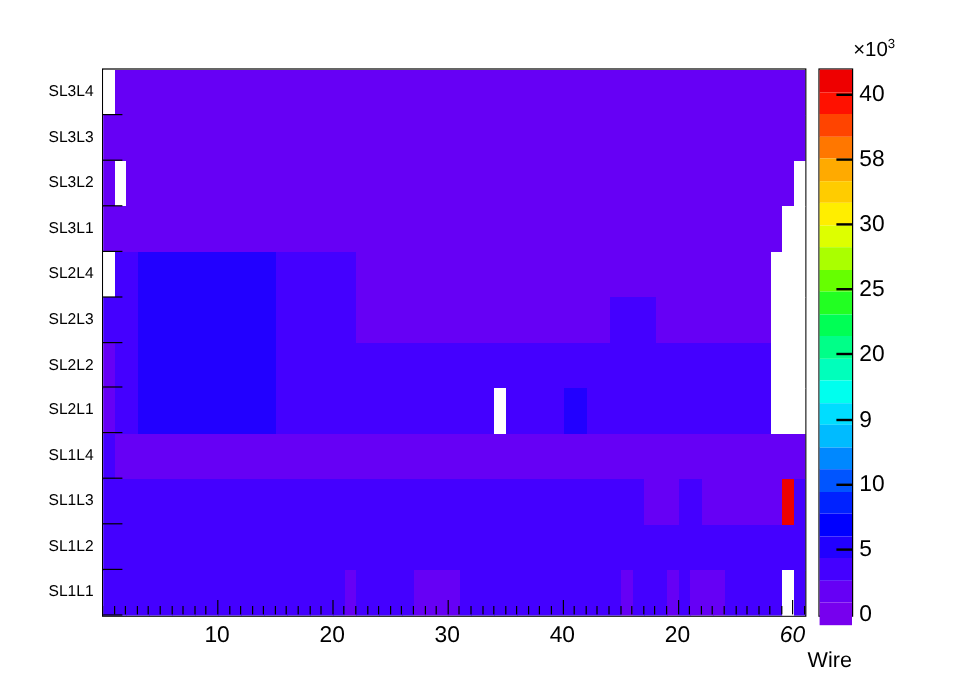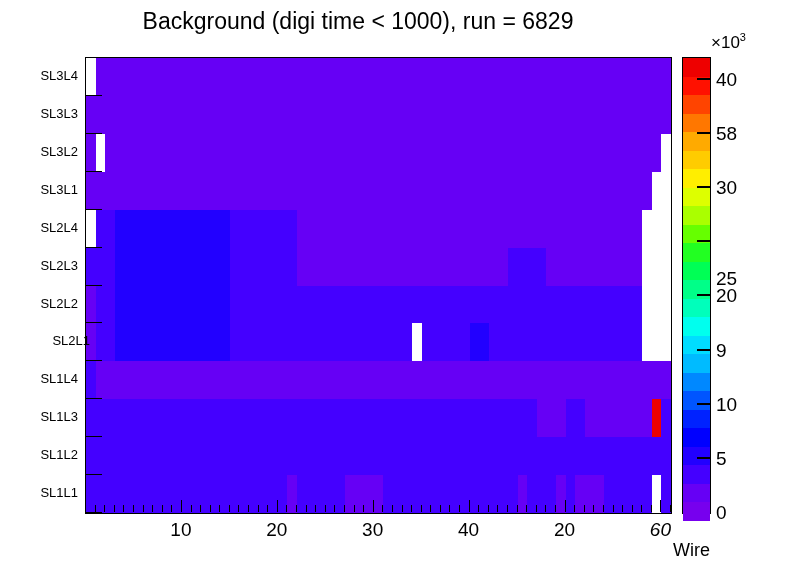--- a/index.html
+++ b/index.html
@@ -58,21 +58,20 @@
     position:absolute;left:711px;top:31px;font-size:17px;color:#000;
     white-space:nowrap;
   }
   #zexp sup{font-size:11px;vertical-align:super;}
 </style>
 </head>
 <body>
 
 <div id="canvas">
 
-  <div id="title">Background (digi time &lt; 1000), run = 6829</div>
 
   <div id="frame">
     <svg id="grid" viewBox="0 0 585 455" preserveAspectRatio="none">
         <rect x="0.000" y="0.000" width="9.940" height="38.267" fill="#ffffff" shape-rendering="crispEdges"></rect>
         <rect x="9.590" y="0.000" width="9.940" height="38.267" fill="#6600f5" shape-rendering="crispEdges"></rect>
         <rect x="19.180" y="0.000" width="9.940" height="38.267" fill="#6600f5" shape-rendering="crispEdges"></rect>
         <rect x="28.770" y="0.000" width="9.940" height="38.267" fill="#6600f5" shape-rendering="crispEdges"></rect>
         <rect x="38.361" y="0.000" width="9.940" height="38.267" fill="#6600f5" shape-rendering="crispEdges"></rect>
         <rect x="47.951" y="0.000" width="9.940" height="38.267" fill="#6600f5" shape-rendering="crispEdges"></rect>
         <rect x="57.541" y="0.000" width="9.940" height="38.267" fill="#6600f5" shape-rendering="crispEdges"></rect>
@@ -805,21 +804,21 @@
   </div>
 
   <div id="ylabels">
       <div class="ylab" style="left:8px;top:69.0px;">SL3L4</div>
       <div class="ylab" style="left:8px;top:106.9px;">SL3L3</div>
       <div class="ylab" style="left:8px;top:144.8px;">SL3L2</div>
       <div class="ylab" style="left:8px;top:182.7px;">SL3L1</div>
       <div class="ylab" style="left:8px;top:220.6px;">SL2L4</div>
       <div class="ylab" style="left:8px;top:258.5px;">SL2L3</div>
       <div class="ylab" style="left:8px;top:296.5px;">SL2L2</div>
-      <div class="ylab" style="left:20px;top:334.4px;">SL2L1</div>
+      <div class="ylab" style="left:8px;top:334.4px;">SL2L1</div>
       <div class="ylab" style="left:8px;top:372.3px;">SL1L4</div>
       <div class="ylab" style="left:8px;top:410.2px;">SL1L3</div>
       <div class="ylab" style="left:8px;top:448.1px;">SL1L2</div>
       <div class="ylab" style="left:8px;top:486.0px;">SL1L1</div>
     </div>
   <div id="yticks">
       <div class="tick ytick" style="left:85px;top:94.9px;width:17px;"></div>
       <div class="tick ytick" style="left:85px;top:132.8px;width:17px;"></div>
       <div class="tick ytick" style="left:85px;top:170.8px;width:17px;"></div>
       <div class="tick ytick" style="left:85px;top:208.7px;width:17px;"></div>
@@ -938,21 +937,21 @@
   <div id="zlabels">
       <div class="zlab" style="top:512.0px;">0</div>
       <div class="zlab" style="top:457.8px;">5</div>
       <div class="ztick" style="top:456.8px;"></div>
       <div class="zlab" style="top:403.7px;">10</div>
       <div class="ztick" style="top:402.7px;"></div>
       <div class="zlab" style="top:349.5px;">9</div>
       <div class="ztick" style="top:348.5px;"></div>
       <div class="zlab" style="top:295.3px;">20</div>
       <div class="ztick" style="top:294.3px;"></div>
-      <div class="zlab" style="top:241.2px;margin-top:37px;">25</div>
+      <div class="zlab" style="top:241.2px;">25</div>
       <div class="ztick" style="top:240.2px;"></div>
       <div class="zlab" style="top:187.0px;">30</div>
       <div class="ztick" style="top:186.0px;"></div>
       <div class="zlab" style="top:132.8px;">58</div>
       <div class="ztick" style="top:131.8px;"></div>
       <div class="zlab" style="top:78.7px;">40</div>
       <div class="ztick" style="top:77.7px;"></div>
     </div>
 
 </div>

